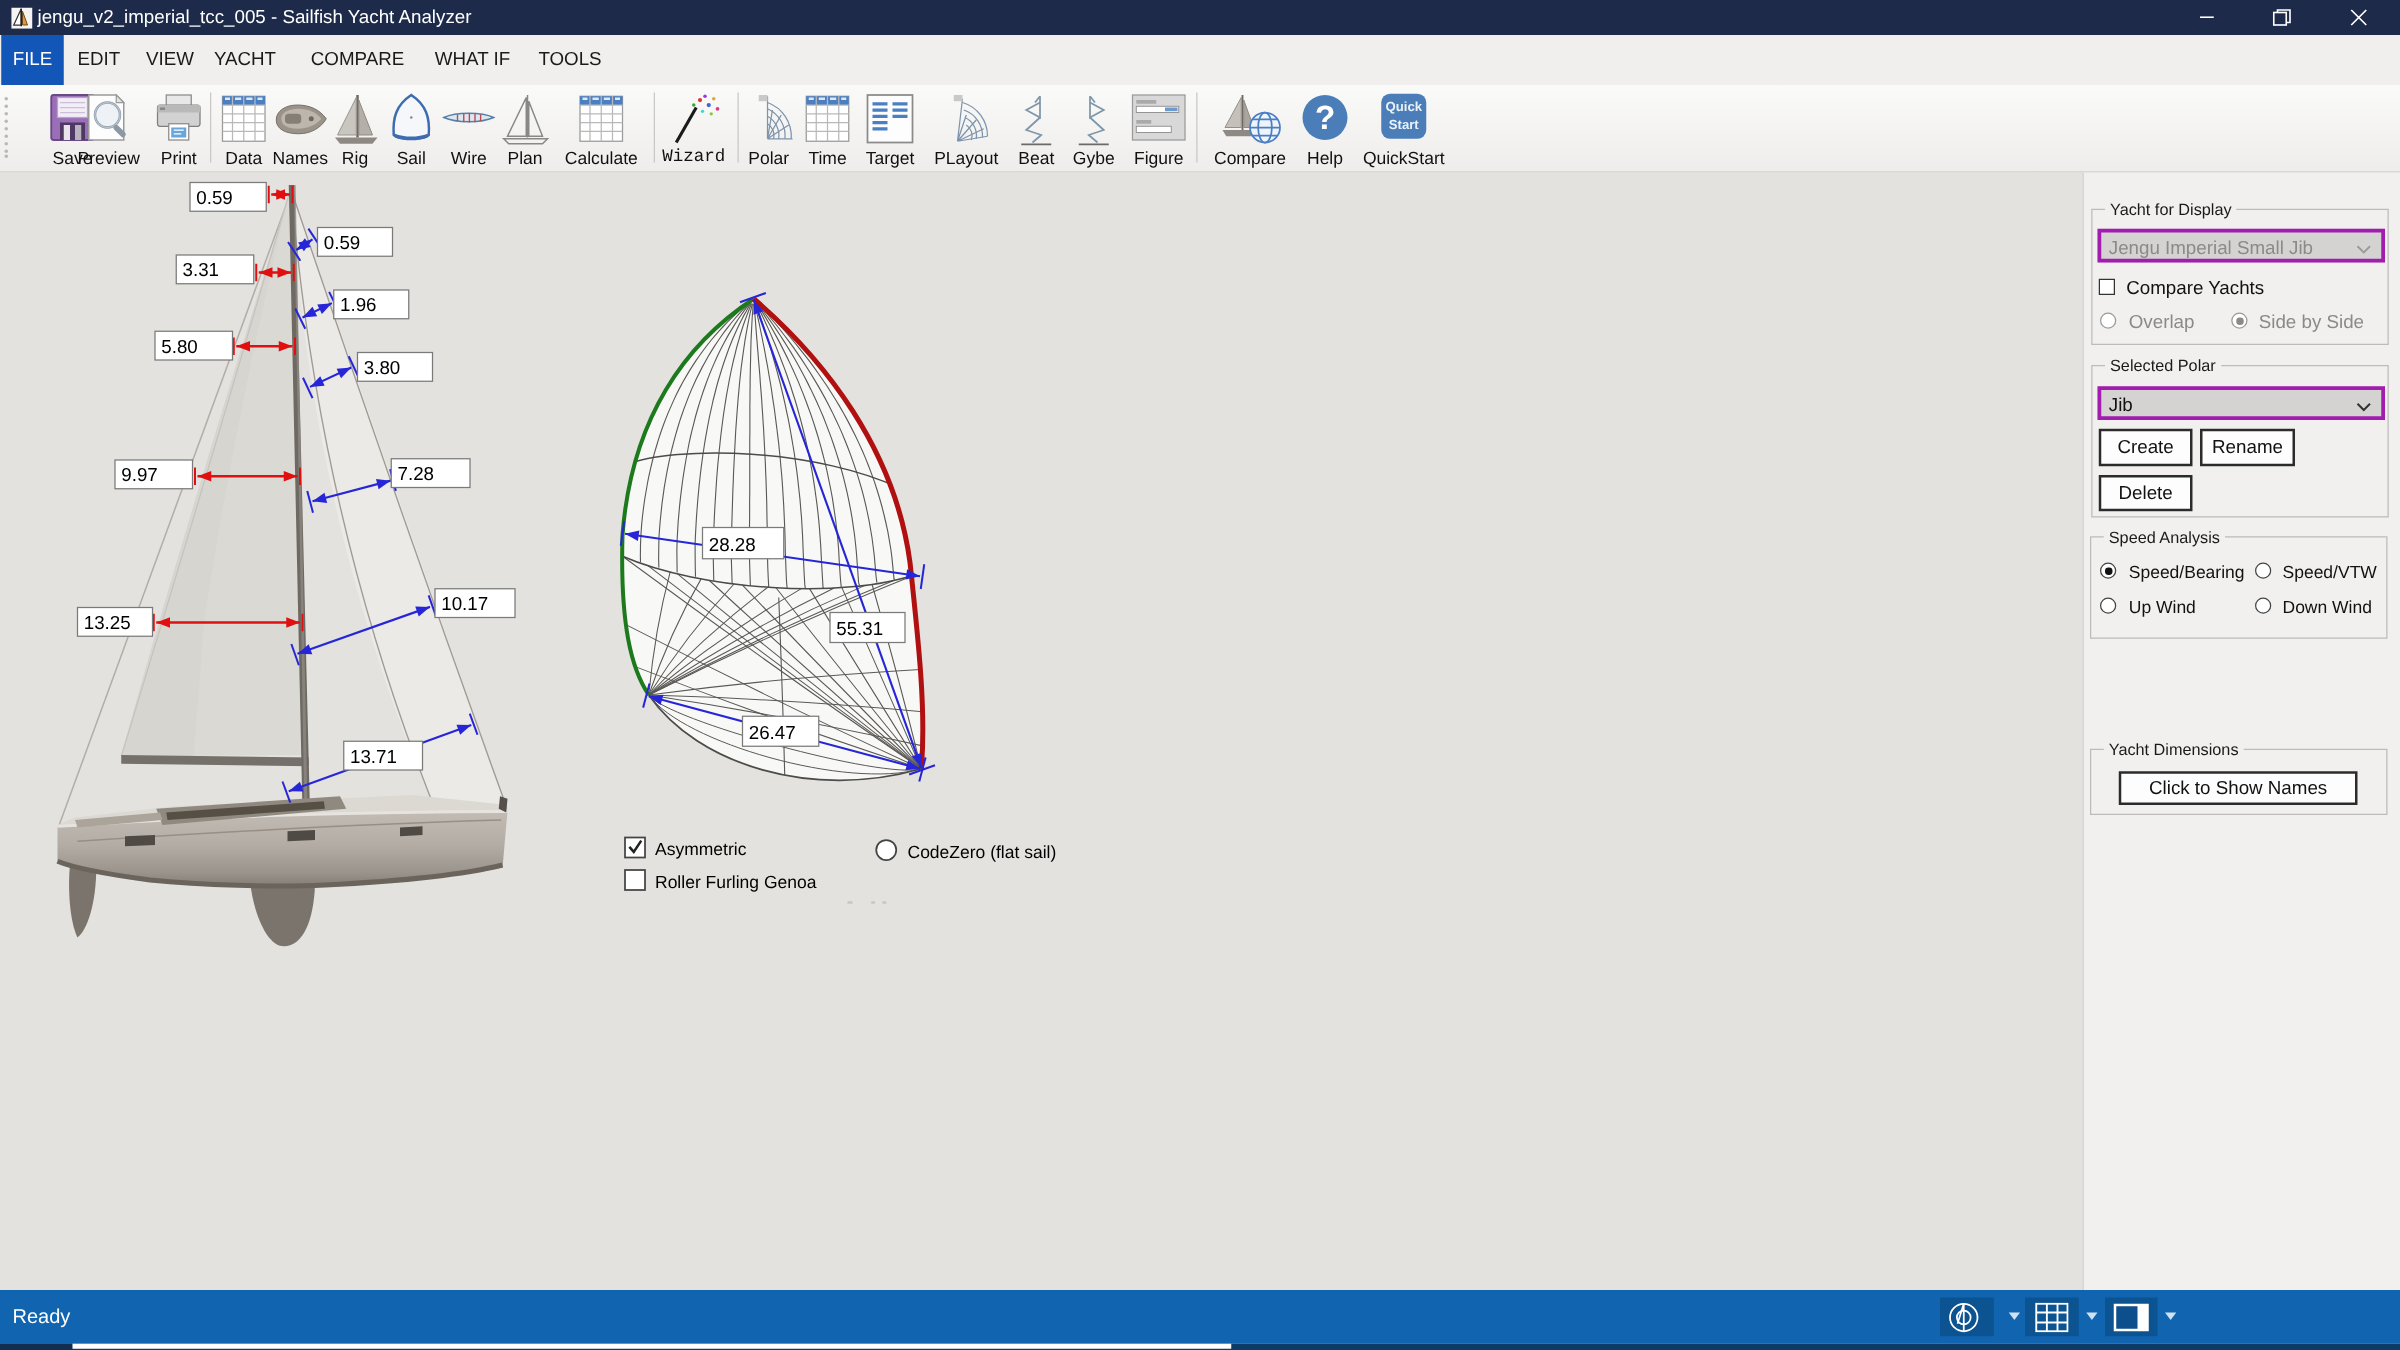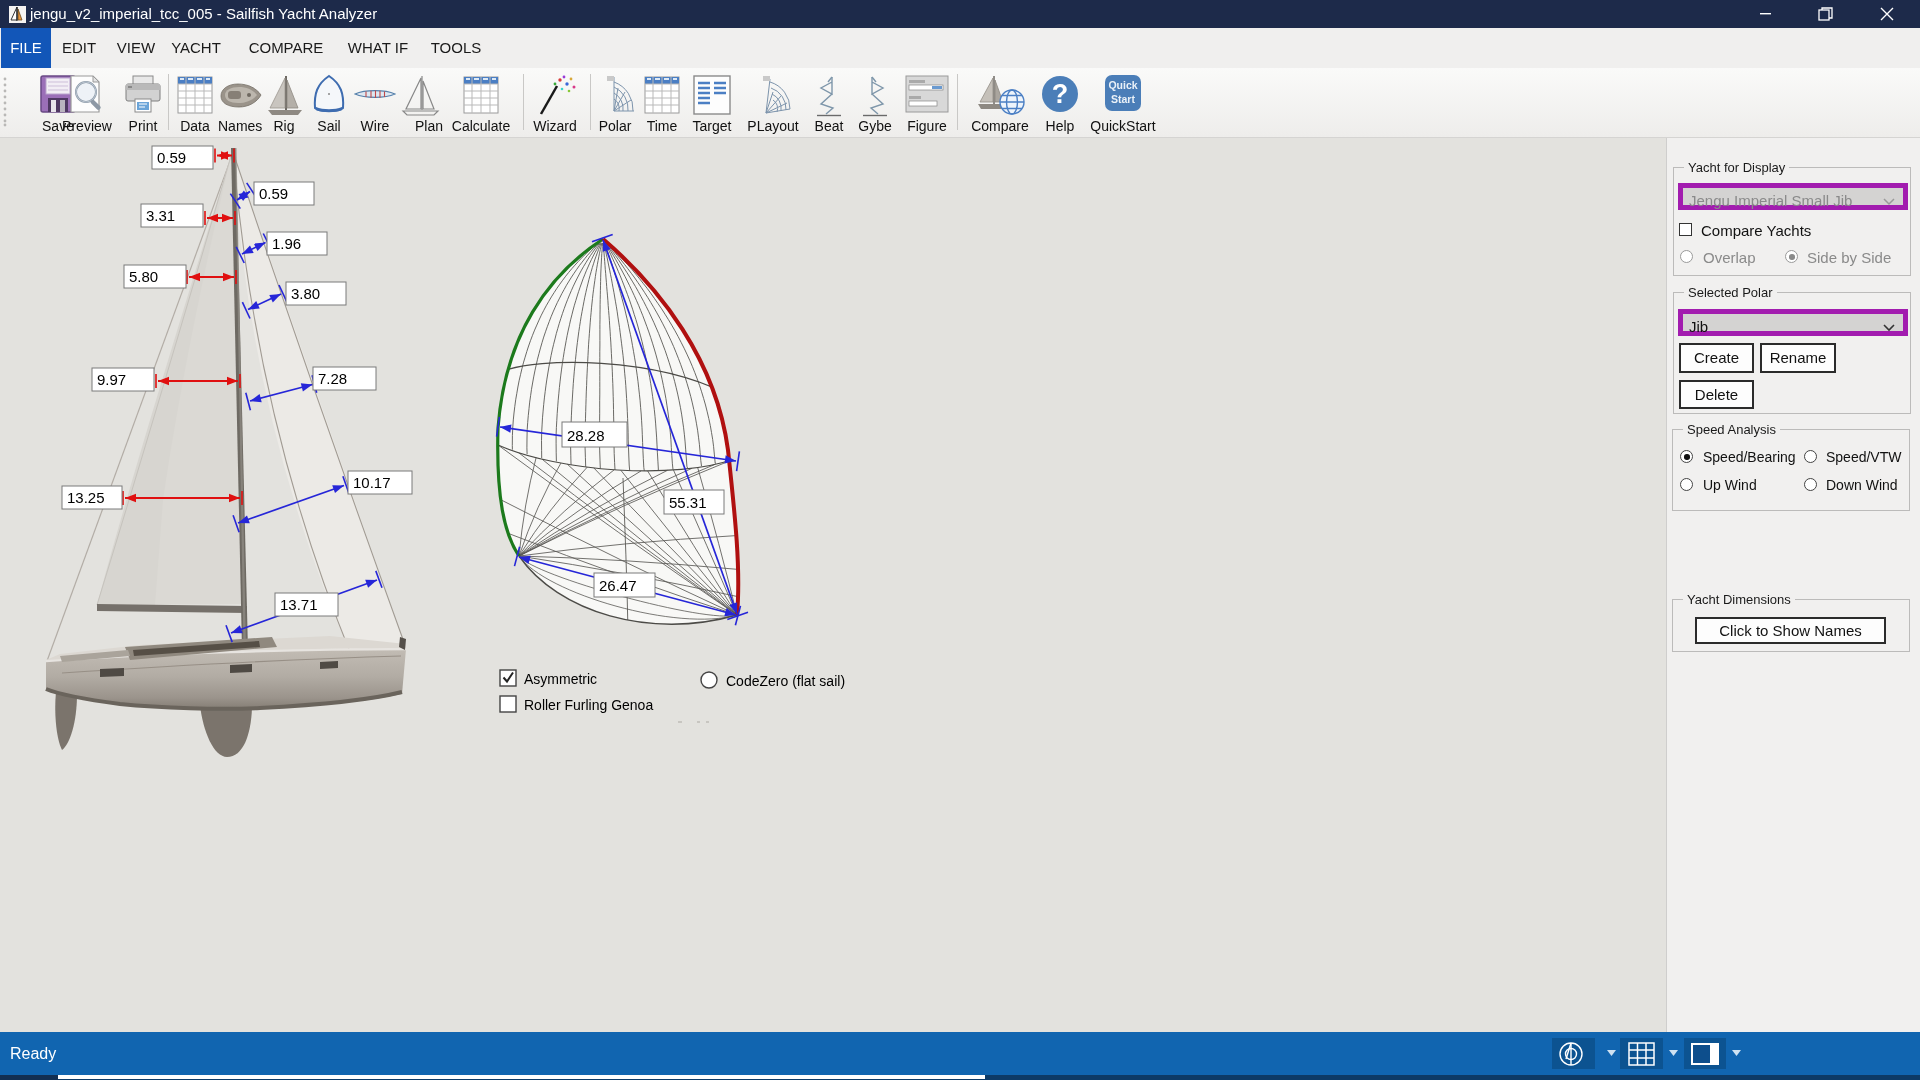--- a/index.html
+++ b/index.html
@@ -17,21 +17,21 @@
   .tbtn { position:absolute; top:2px; height:64px; text-align:center; }
   .tlabel { position:absolute; top:48px; width:100%; font-size:14px; color:#111; }
   .ticon { position:absolute; top:4px; left:50%; transform:translateX(-50%); }
   .tsep { position:absolute; top:6px; width:1px; height:56px; background:#c9c8c6; }
   
   #canvas { position:absolute; left:0; top:138px; width:1666px; height:894px; background:#e3e2de; }
   
   #panel { position:absolute; left:1666px; top:138px; width:254px; height:894px; background:#f1f0ef; border-left:1px solid #cfcecd; }
   .group { position:absolute; border:1px solid #bcbbba; }
   .gtitle { position:absolute; top:-8px; left:10px; background:#f1f0ef; padding:0 4px; font-size:13px; color:#1a1a1a; }
-  .combo { position:absolute; background:#d4d3d2; border:5px solid #a21caf; font-size:15px; }
+  .combo { position:absolute; background:#d4d3d2; border:3px solid #a21caf; font-size:15px; }
   .btn { position:absolute; background:#fdfdfd; border:2px solid #2b2b2b; font-size:15px; text-align:center; color:#111; }
   .cb { position:absolute; width:13px; height:13px; background:#fff; border:1px solid #333; }
   .radio { position:absolute; width:13px; height:13px; background:#fff; border:1px solid #444; border-radius:50%; }
   .lbl { position:absolute; font-size:14px; color:#111; white-space:nowrap; }
   
   #statusbar { position:absolute; left:0; top:1032px; width:1920px; height:43px; background:#1165b0; }
   #ready { position:absolute; left:10px; top:13px; color:#fff; font-size:16px; }
   #bottomstrip { position:absolute; left:0; top:1075px; width:1920px; height:5px; background:#0d3a66; }
 </style>
 </head>
@@ -164,41 +164,41 @@
     </div>
 
   <div class="tbtn" style="left:352px;width:46px;">
       <svg class="ticon" style="top:19px" width="44" height="14" viewBox="0 0 44 14">
     <path d="M2 5 C12 0.5 32 0.5 42 5 C32 9.5 12 9.5 2 5 Z" fill="#dde7f1" stroke="#5580ab" stroke-width="1.1"></path>
     <path d="M13 2.5 L13 8 M18 1.8 L18 8.7 M22.5 1.5 L22.5 9 M27 1.8 L27 8.7 M31.5 2.5 L31.5 8" stroke="#c04848" stroke-width="1.1"></path>
   </svg>
       <div class="tlabel">Wire</div>
     </div>
 
-  <div class="tbtn" style="left:397px;width:46px;text-align:right;">
+  <div class="tbtn" style="left:397px;width:46px;">
       <svg class="ticon" width="44" height="44" viewBox="0 0 44 44">
     <line x1="24" y1="2" x2="24" y2="36" stroke="#888" stroke-width="1.2"></line>
     <path d="M23 4 L23 35 L8 35 Z" fill="none" stroke="#888" stroke-width="1.2"></path>
     <path d="M25 7 L25 35 L36 35 Z" fill="none" stroke="#888" stroke-width="1.2"></path>
     <path d="M5 37 L40 37 L36 41 L9 41 Z" fill="none" stroke="#888" stroke-width="1.2"></path>
   </svg>
       <div class="tlabel">Plan</div>
     </div>
 
   <div class="tbtn" style="left:447px;width:68px;">
       <svg class="ticon" width="40" height="42" viewBox="0 0 40 42">
     <rect x="3" y="3" width="34" height="36" fill="#fff" stroke="#9a9a9a"></rect>
     <rect x="3" y="3" width="34" height="7" fill="#4b7fc4"></rect>
     <path d="M3 10 L37 10 M3 17 L37 17 M3 24 L37 24 M3 31 L37 31 M11 3 L11 39 M20 3 L20 39 M29 3 L29 39" stroke="#b9b9b9" stroke-width="1"></path>
     <path d="M5 5 L9 5 M13 5 L18 5 M22 5 L27 5 M31 5 L35 5" stroke="#dce8f5" stroke-width="2"></path>
   </svg>
       <div class="tlabel">Calculate</div>
     </div>
 
-  <div class="tbtn" style="left:527px;width:56px;">
+  <div class="tbtn" style="left:527px;width:56px;font-family:Liberation Mono, monospace;">
       <svg class="ticon" width="48" height="44" viewBox="0 0 48 44">
     <line x1="10" y1="40" x2="26" y2="12" stroke="#1a1a1a" stroke-width="2.5"></line>
     <g>
       <circle cx="29" cy="6" r="1.7" fill="#d83a3a"></circle>
           <circle cx="36" cy="10" r="1.7" fill="#3a67d8"></circle>
       <circle cx="24" cy="10" r="1.4" fill="#38a838"></circle>
           <circle cx="40" cy="5" r="1.4" fill="#d8a83a"></circle>
       <circle cx="33" cy="3" r="1.4" fill="#9a3ad8"></circle>
           <circle cx="43" cy="13" r="1.5" fill="#d83a8a"></circle>
       <circle cx="31" cy="15" r="1.3" fill="#3ad8c9"></circle>

